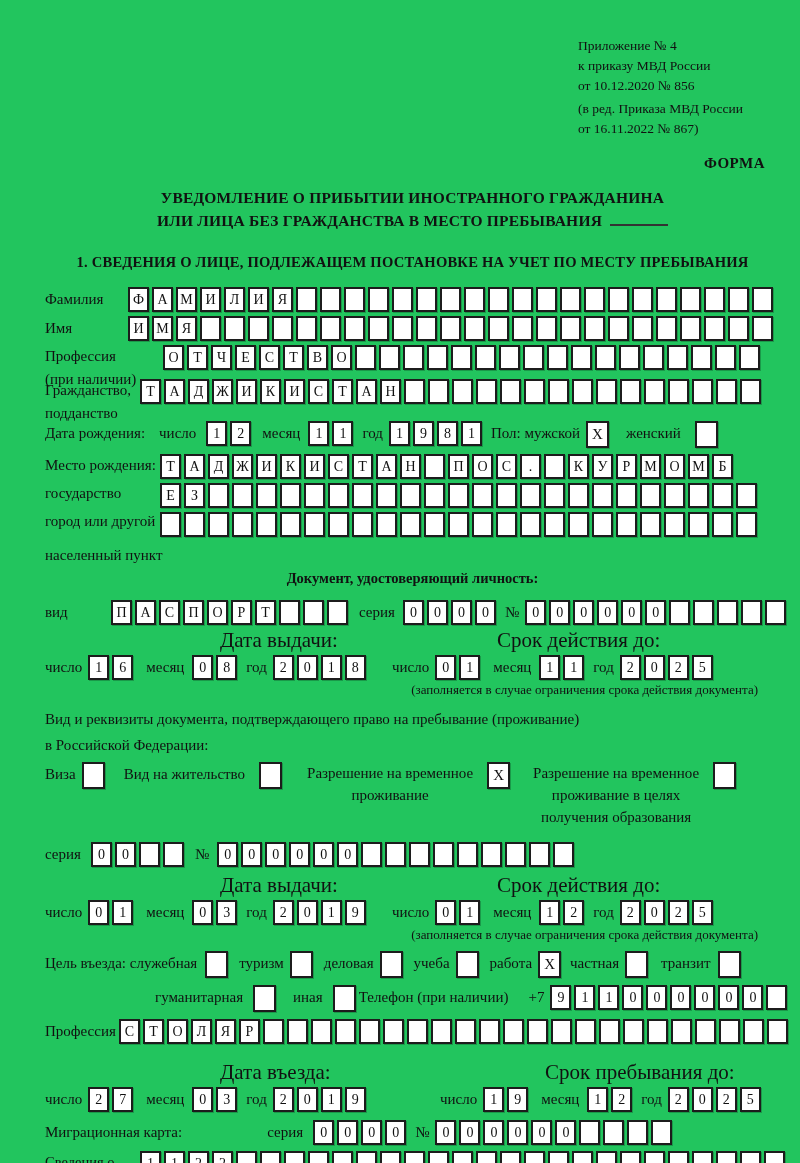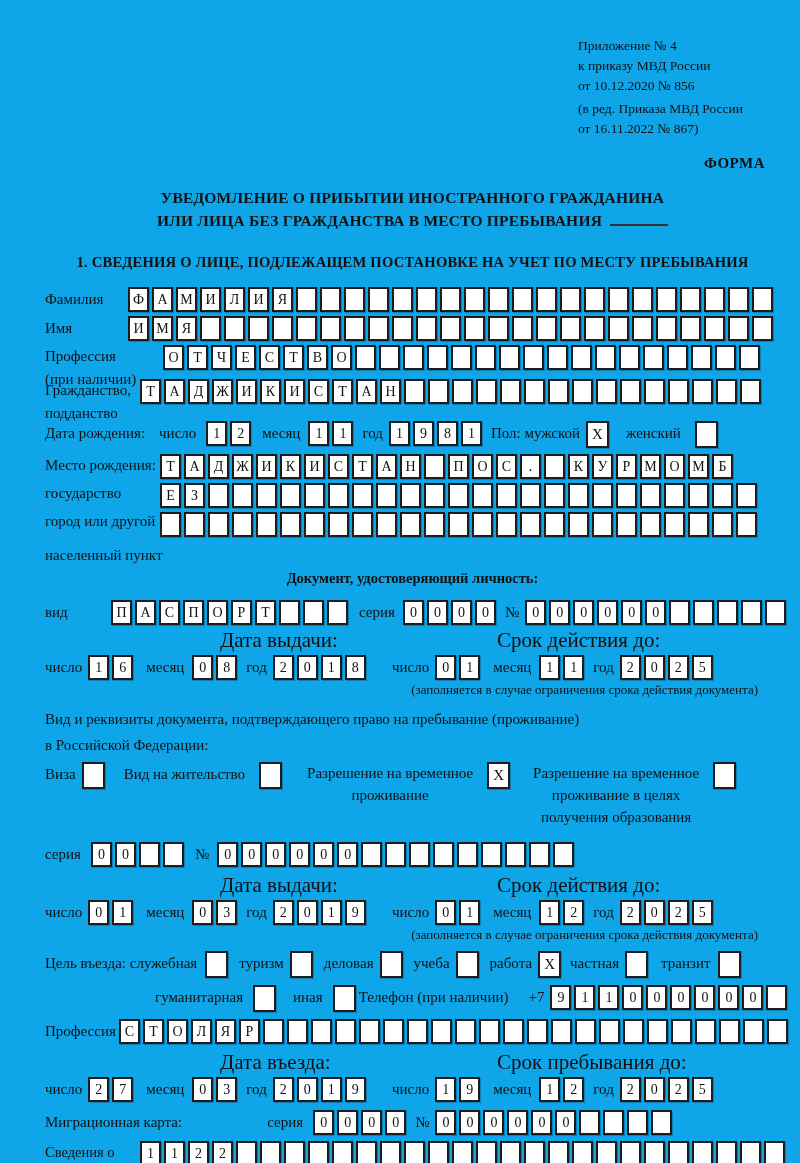--- a/index.html
+++ b/index.html
@@ -1,17 +1,17 @@
 <!DOCTYPE html>
 <html><head>
 <meta charset="utf-8">
 <style>
   html,body{margin:0;padding:0;background:#e8e8e8;}
   .page{
-    position:relative; width:800px; height:1163px; background:#0ea5e9;
+    position:relative; width:800px; height:1163px; background:#22c55e;
     font-family:"Liberation Serif","DejaVu Serif",serif; color:#111;
     overflow:hidden; box-sizing:border-box; padding:36px 20px 8px 45px;
   }
   
   .appendix{margin-left:533px; font-size:13.5px; line-height:20px;}
   .appendix .ed{margin-top:3px;}
   .forma{margin-top:16px; text-align:right; padding-right:15px; font-weight:bold; font-size:15px; letter-spacing:.5px;}
   .title{margin-top:14px; text-align:center; font-weight:bold; font-size:15.5px; line-height:23px; letter-spacing:.2px;}
   .blank{display:inline-block; width:58px; border-bottom:2px solid #333; height:14px; margin-left:8px;}
   .sec-heading{margin-top:22px; text-align:center; font-weight:bold; font-size:14.6px; letter-spacing:.2px; white-space:nowrap;}
@@ -244,21 +244,21 @@
     <span class="lab ml24">Телефон (при наличии)</span>
     <span class="lab" style="margin-left:20px;">+7</span>
     <span class="cells ml6"><span class="cell">9</span><span class="cell">1</span><span class="cell">1</span><span class="cell">0</span><span class="cell">0</span><span class="cell">0</span><span class="cell">0</span><span class="cell">0</span><span class="cell">0</span><span class="cell"></span></span>
   </div>
 
   <div class="frow" style="margin-top:7px;">
     <span class="lab labcol w74">Профессия</span>
     <span class="cells"><span class="cell">С</span><span class="cell">Т</span><span class="cell">О</span><span class="cell">Л</span><span class="cell">Я</span><span class="cell">Р</span><span class="cell"></span><span class="cell"></span><span class="cell"></span><span class="cell"></span><span class="cell"></span><span class="cell"></span><span class="cell"></span><span class="cell"></span><span class="cell"></span><span class="cell"></span><span class="cell"></span><span class="cell"></span><span class="cell"></span><span class="cell"></span><span class="cell"></span><span class="cell"></span><span class="cell"></span><span class="cell"></span><span class="cell"></span><span class="cell"></span><span class="cell"></span><span class="cell"></span></span>
   </div>
 
-  <div class="dates" style="margin-top:6px;">
+  <div class="dates" style="margin-top:16px;gap:48px;">
     <div class="dg-left">
       <div class="dhead dh-left">Дата въезда:</div>
       <div class="dnums">
         <span class="lab">число</span>
         <span class="cells ml6"><span class="cell">2</span><span class="cell">7</span></span>
         <span class="lab ml10">месяц</span>
         <span class="cells ml8"><span class="cell">0</span><span class="cell">3</span></span>
         <span class="lab ml6">год</span>
         <span class="cells ml6"><span class="cell">2</span><span class="cell">0</span><span class="cell">1</span><span class="cell">9</span></span>
       </div>

